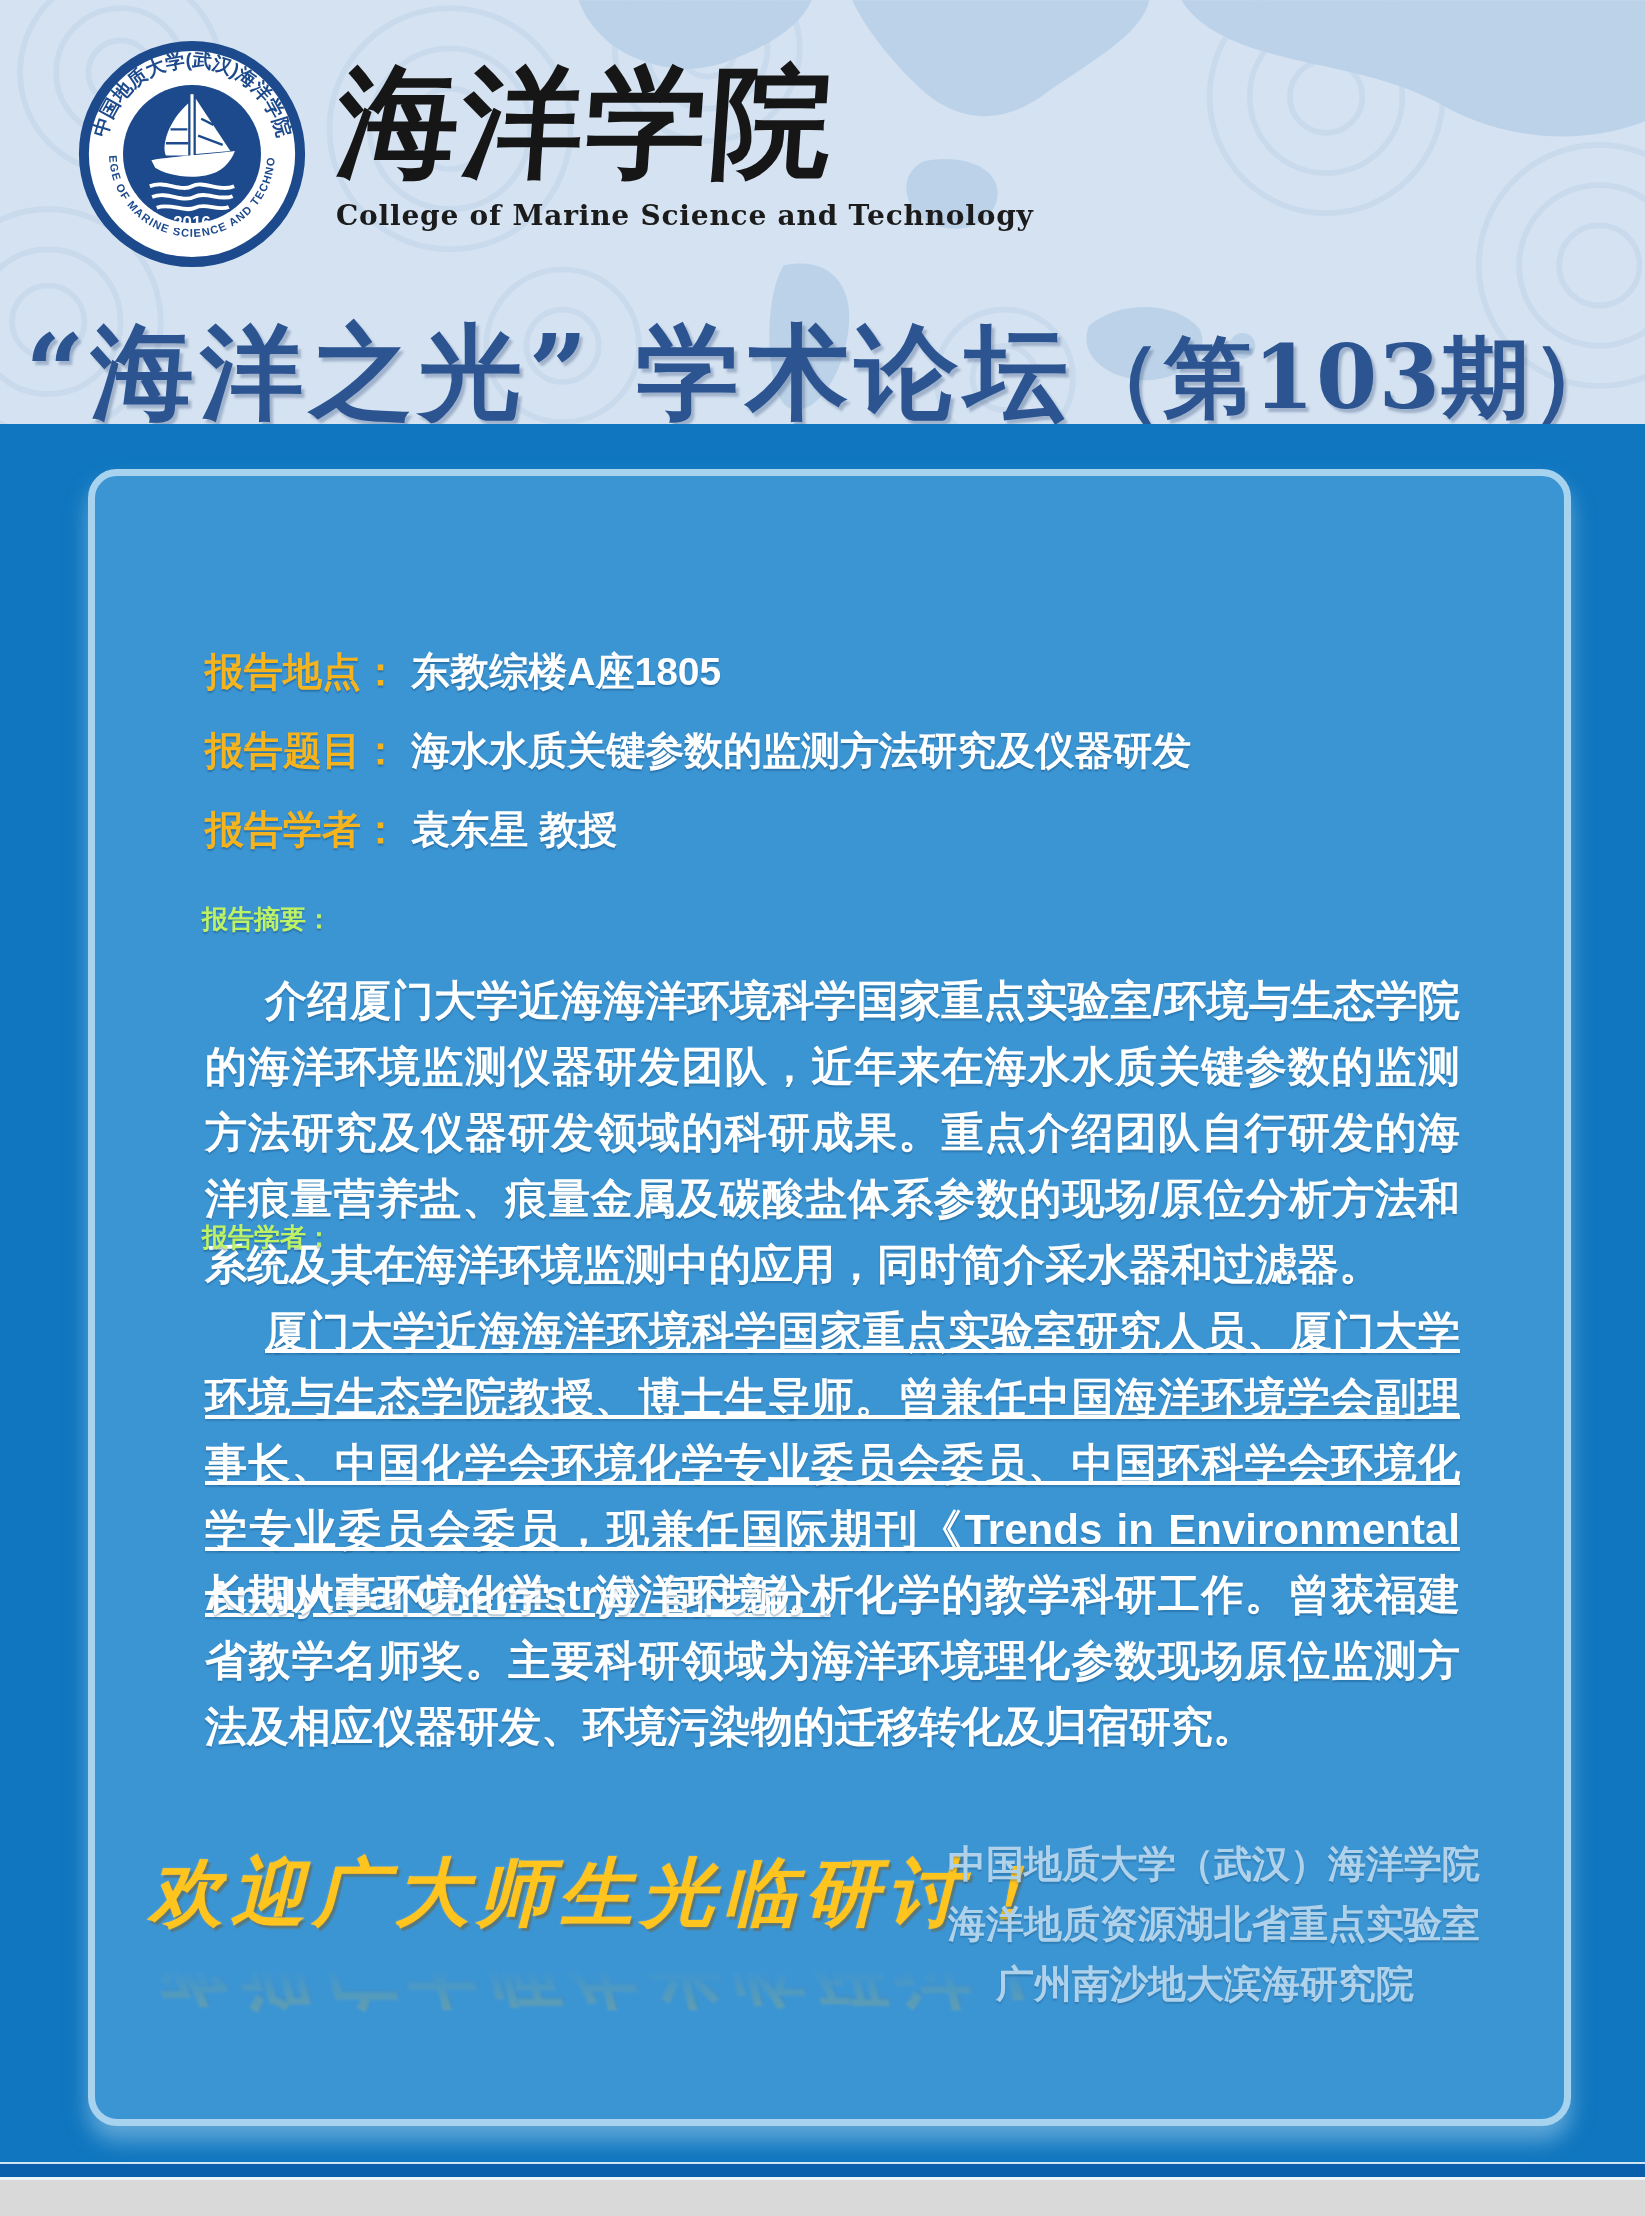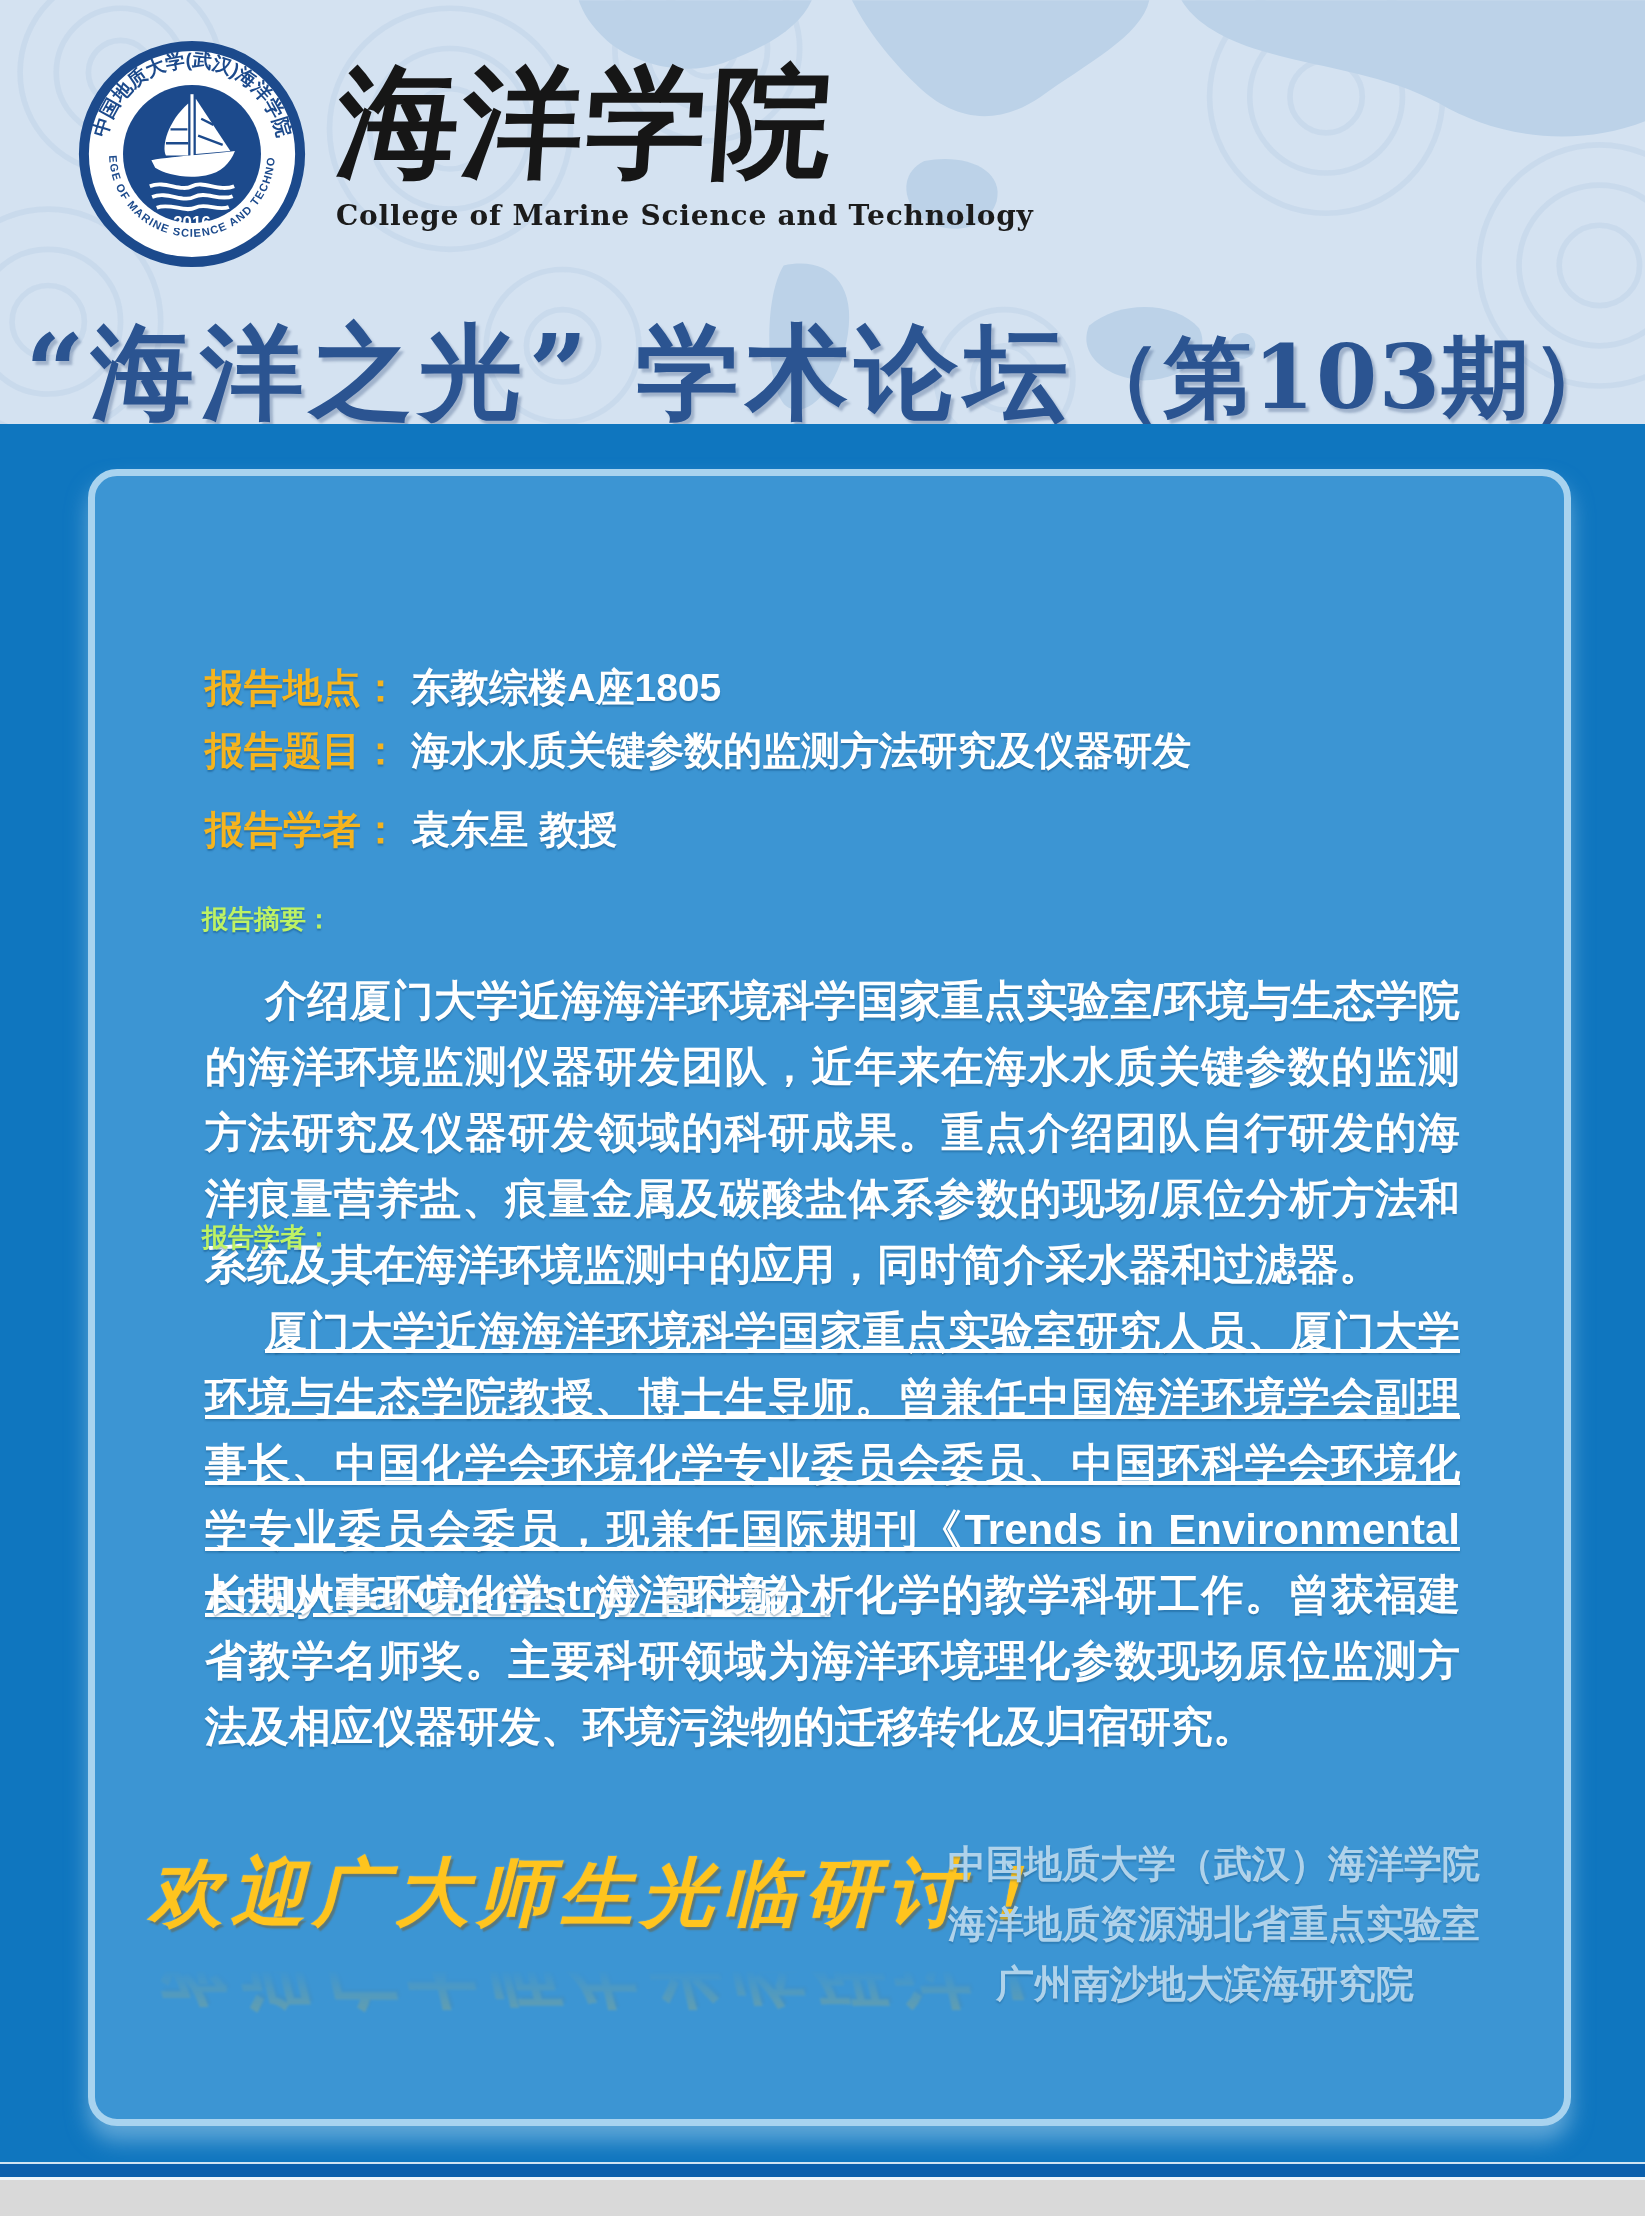--- a/index.html
+++ b/index.html
@@ -23,21 +23,21 @@
            mask-image:linear-gradient(to bottom,rgba(0,0,0,.8),transparent 55%);pointer-events:none;}
 
   
   .content-box{position:absolute;left:88px;top:469px;width:1483px;height:1657px;box-sizing:border-box;
                background:#3C95D3;border:7.2px solid #A8D3EF;border-radius:29px;
                box-shadow:0 14.5px 21px rgba(160,205,235,.55);}
 
   .row{position:absolute;left:205px;display:flex;white-space:nowrap;font-size:39px;font-weight:bold;line-height:1.15;}
   .row .label{color:#F5B41E;text-shadow:0 1.6px 1.6px rgba(0,55,100,.35);margin-right:11.3px;}
   .row .value{color:#FFFFFF;text-shadow:0 1.6px 1.6px rgba(0,55,100,.35);}
-  .row1{top:572px;} .row2{top:666px;} .row3{top:729px;} .row4{top:808px;}
+  .row1{top:572px;} .row2{top:650px;} .row3{top:729px;} .row4{top:808px;}
 
   .sec-label{position:absolute;left:202px;font-size:26px;font-weight:bold;color:#bef264;
              text-shadow:0 1.6px 1.6px rgba(0,55,100,.35);line-height:1.15;}
   .abstract-label{top:905px;} .bio-label{top:1223px;}
 
   .para{position:absolute;left:205px;width:1255px;font-size:42px;font-weight:bold;color:#FFFFFF;
         line-height:66px;text-align:justify;text-shadow:0 1.6px 1.6px rgba(0,55,100,.3);}
   .abstract-para{top:968px;text-indent:60px;}
   .bio-para1{top:1299px;text-indent:60px;text-decoration:underline;}
   .bio-para2{top:1562px;text-indent:0;}

